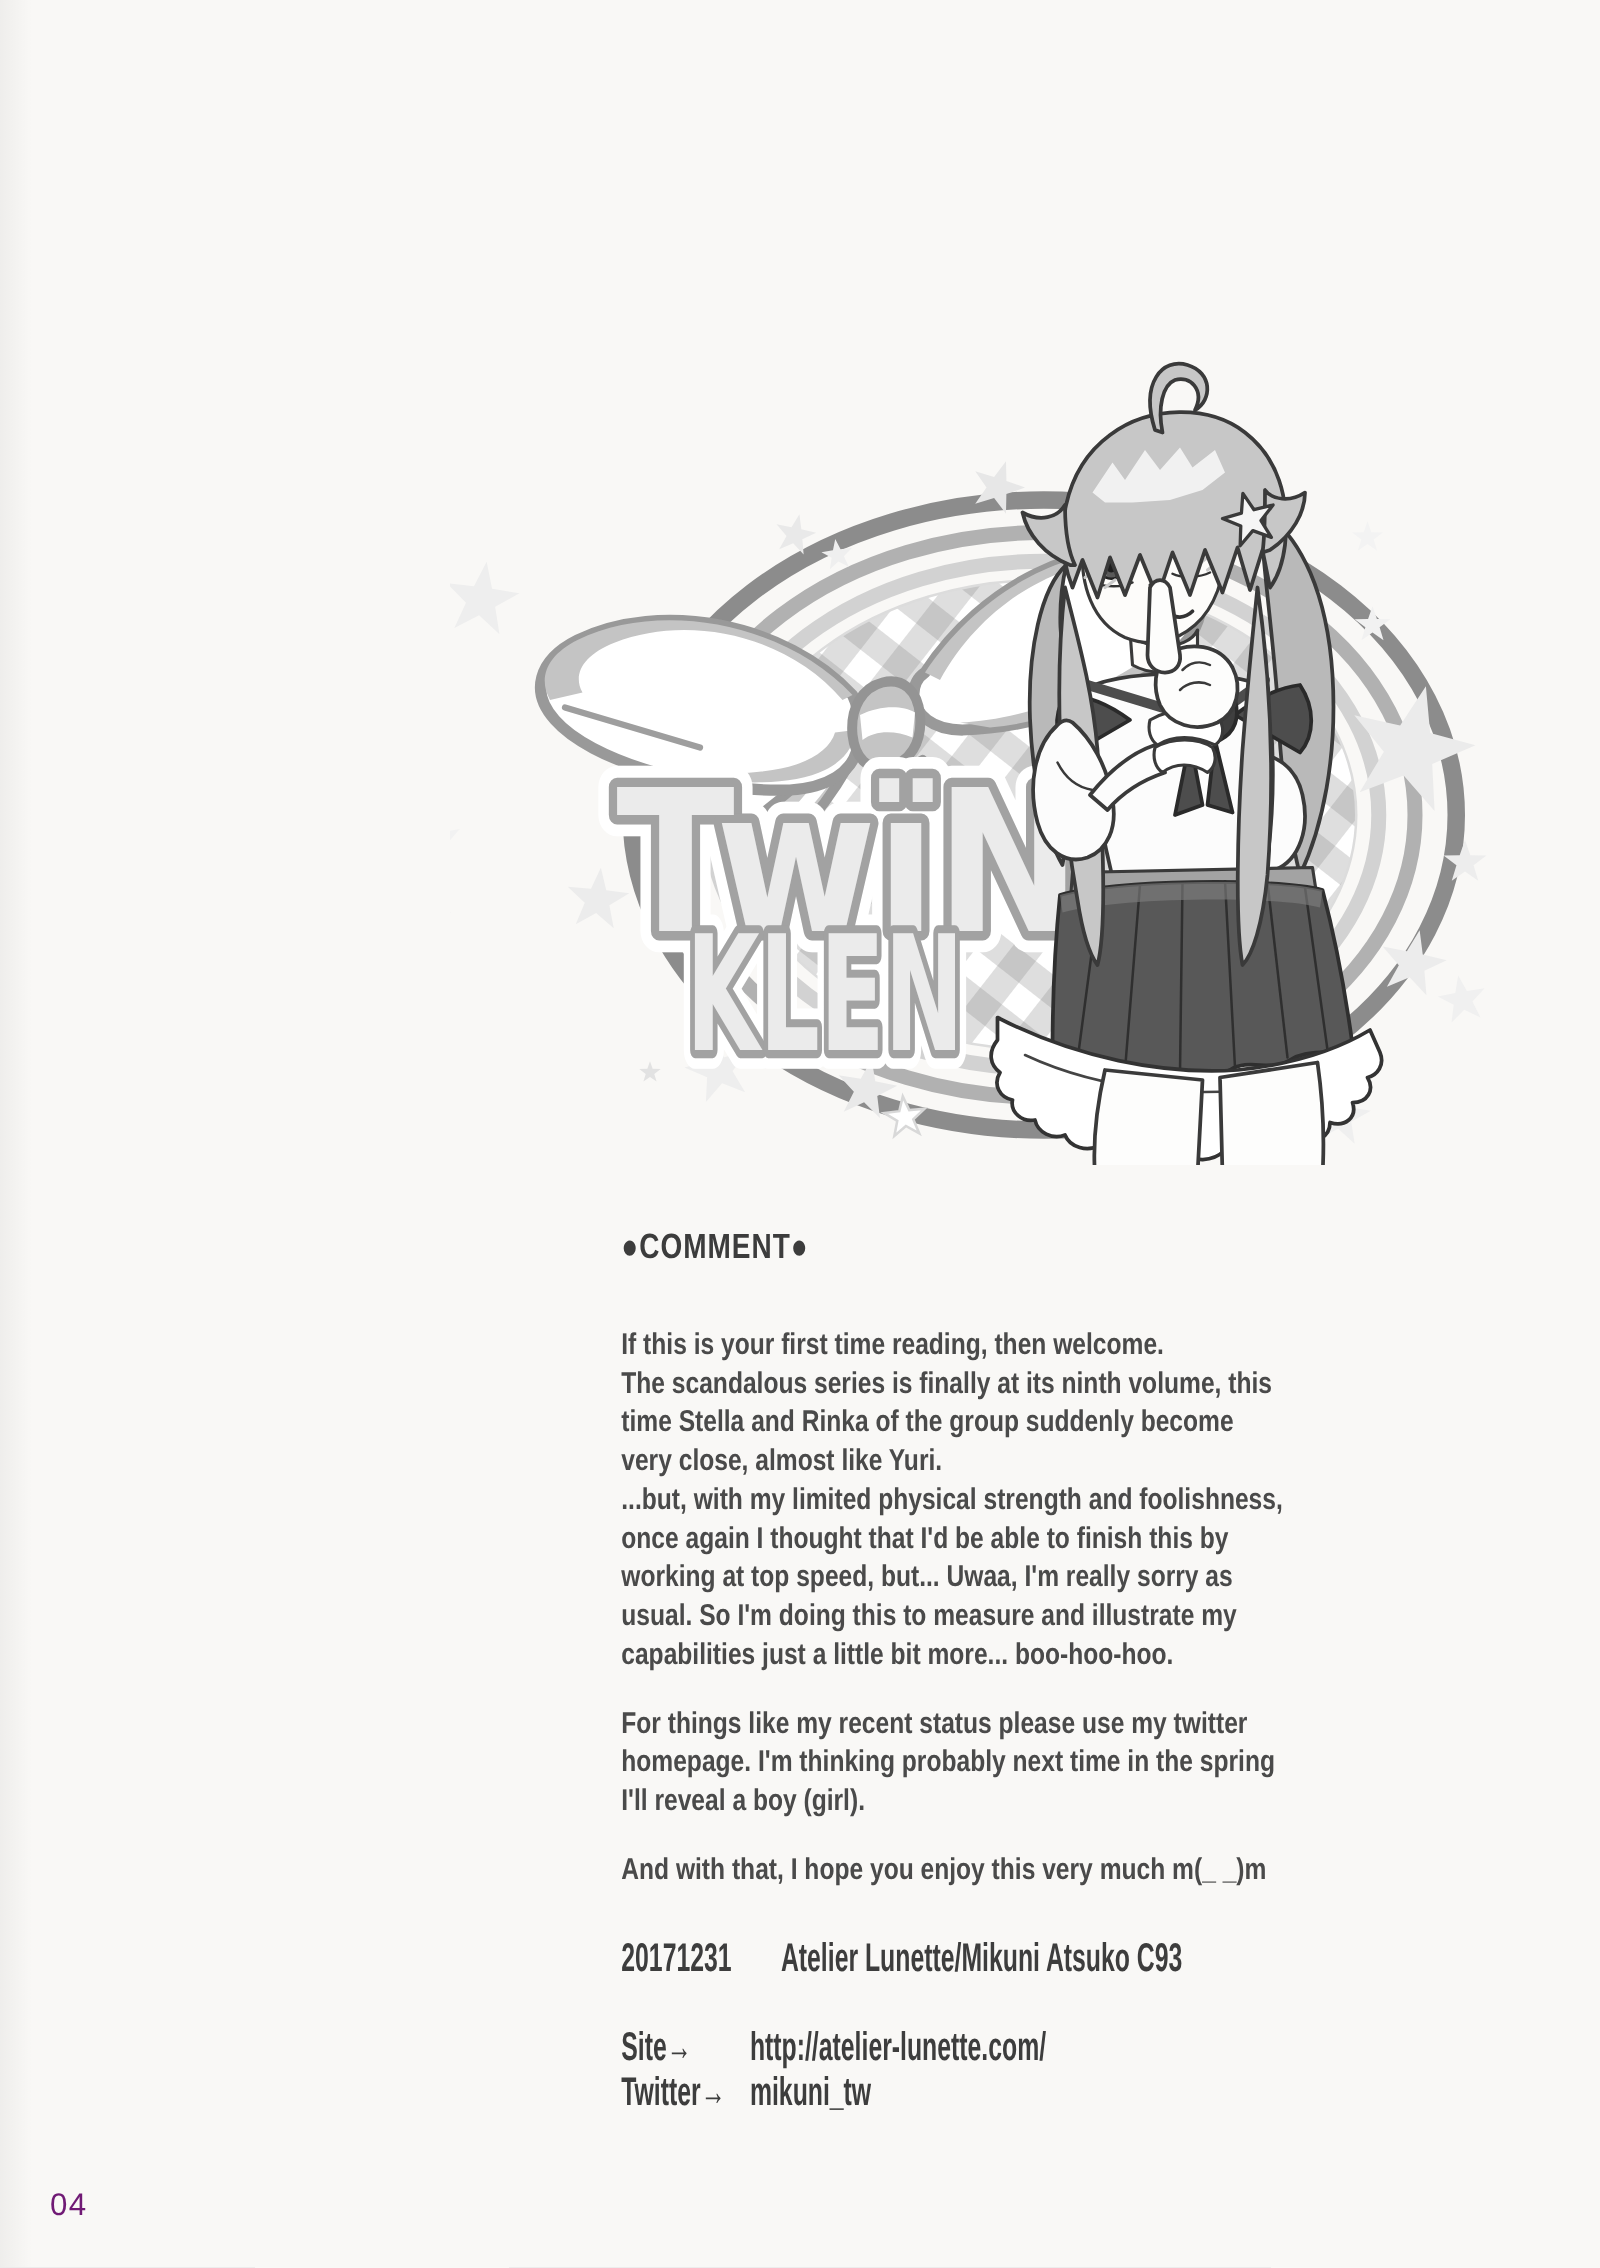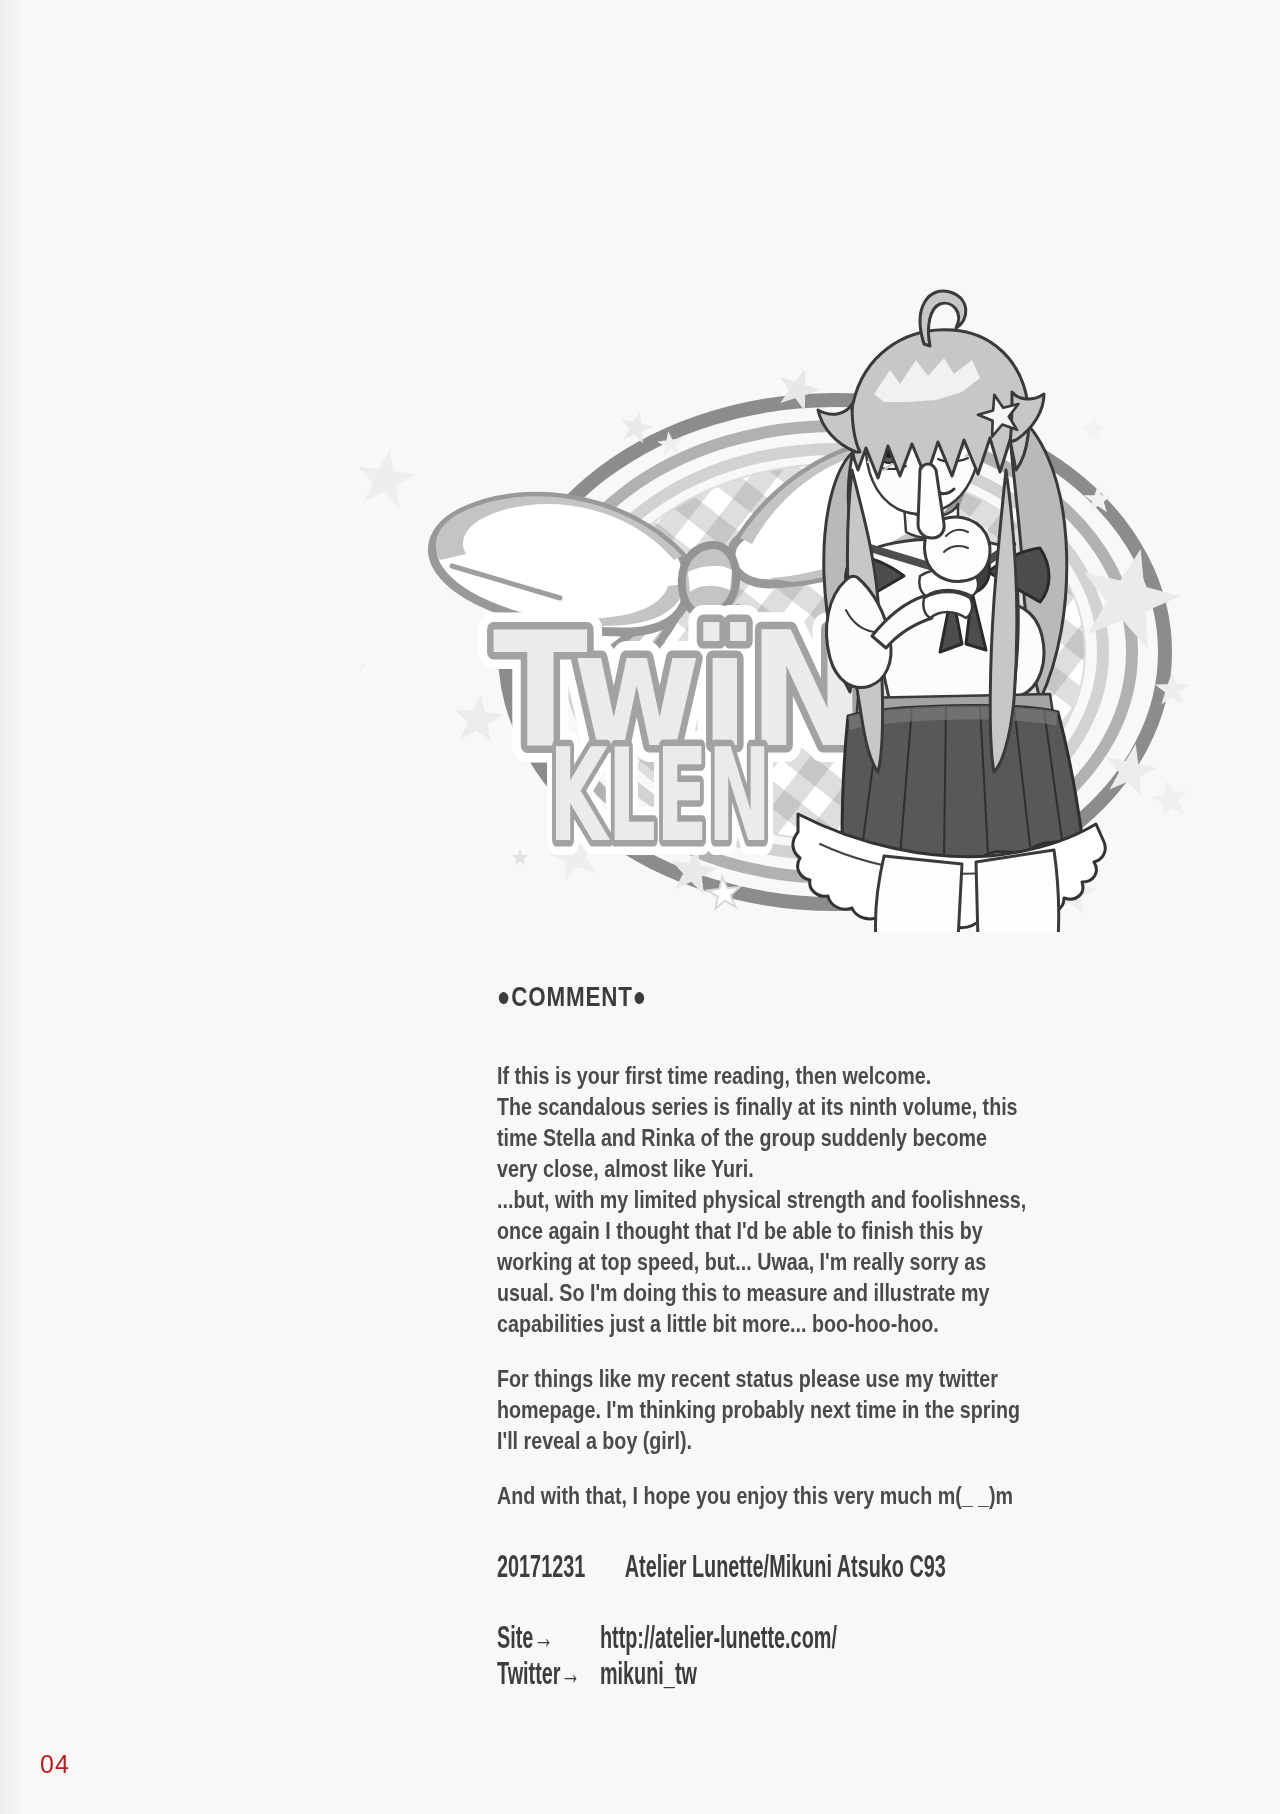--- a/index.html
+++ b/index.html
@@ -32,21 +32,21 @@
     font-size:32px;font-weight:bold;color:#3d3d3d;
     transform:scaleX(.62);transform-origin:left top;white-space:nowrap;
   }
   .date-line{top:1548px;}
   .site-line{top:1619px;}
   .tw-line{top:1655px;}
   .spacer-date{display:inline-block;width:206px;}
   .spacer-lbl{display:inline-block;width:166px;}
   .pagenum{
     position:absolute;left:40px;top:1750px;
-    font-size:25px;color:#b91c1c;letter-spacing:1px;
+    font-size:25px;color:#701a75;letter-spacing:1px;
   }
 </style>
 </head>
 <body>
 
 <div class="page">
 
   <svg style="left:360px;top:228px" width="880" height="708" viewBox="360 228 880 708">
     <defs>
       <pattern id="gingham" width="44" height="44" patternUnits="userSpaceOnUse" patternTransform="rotate(38 835 652)">

